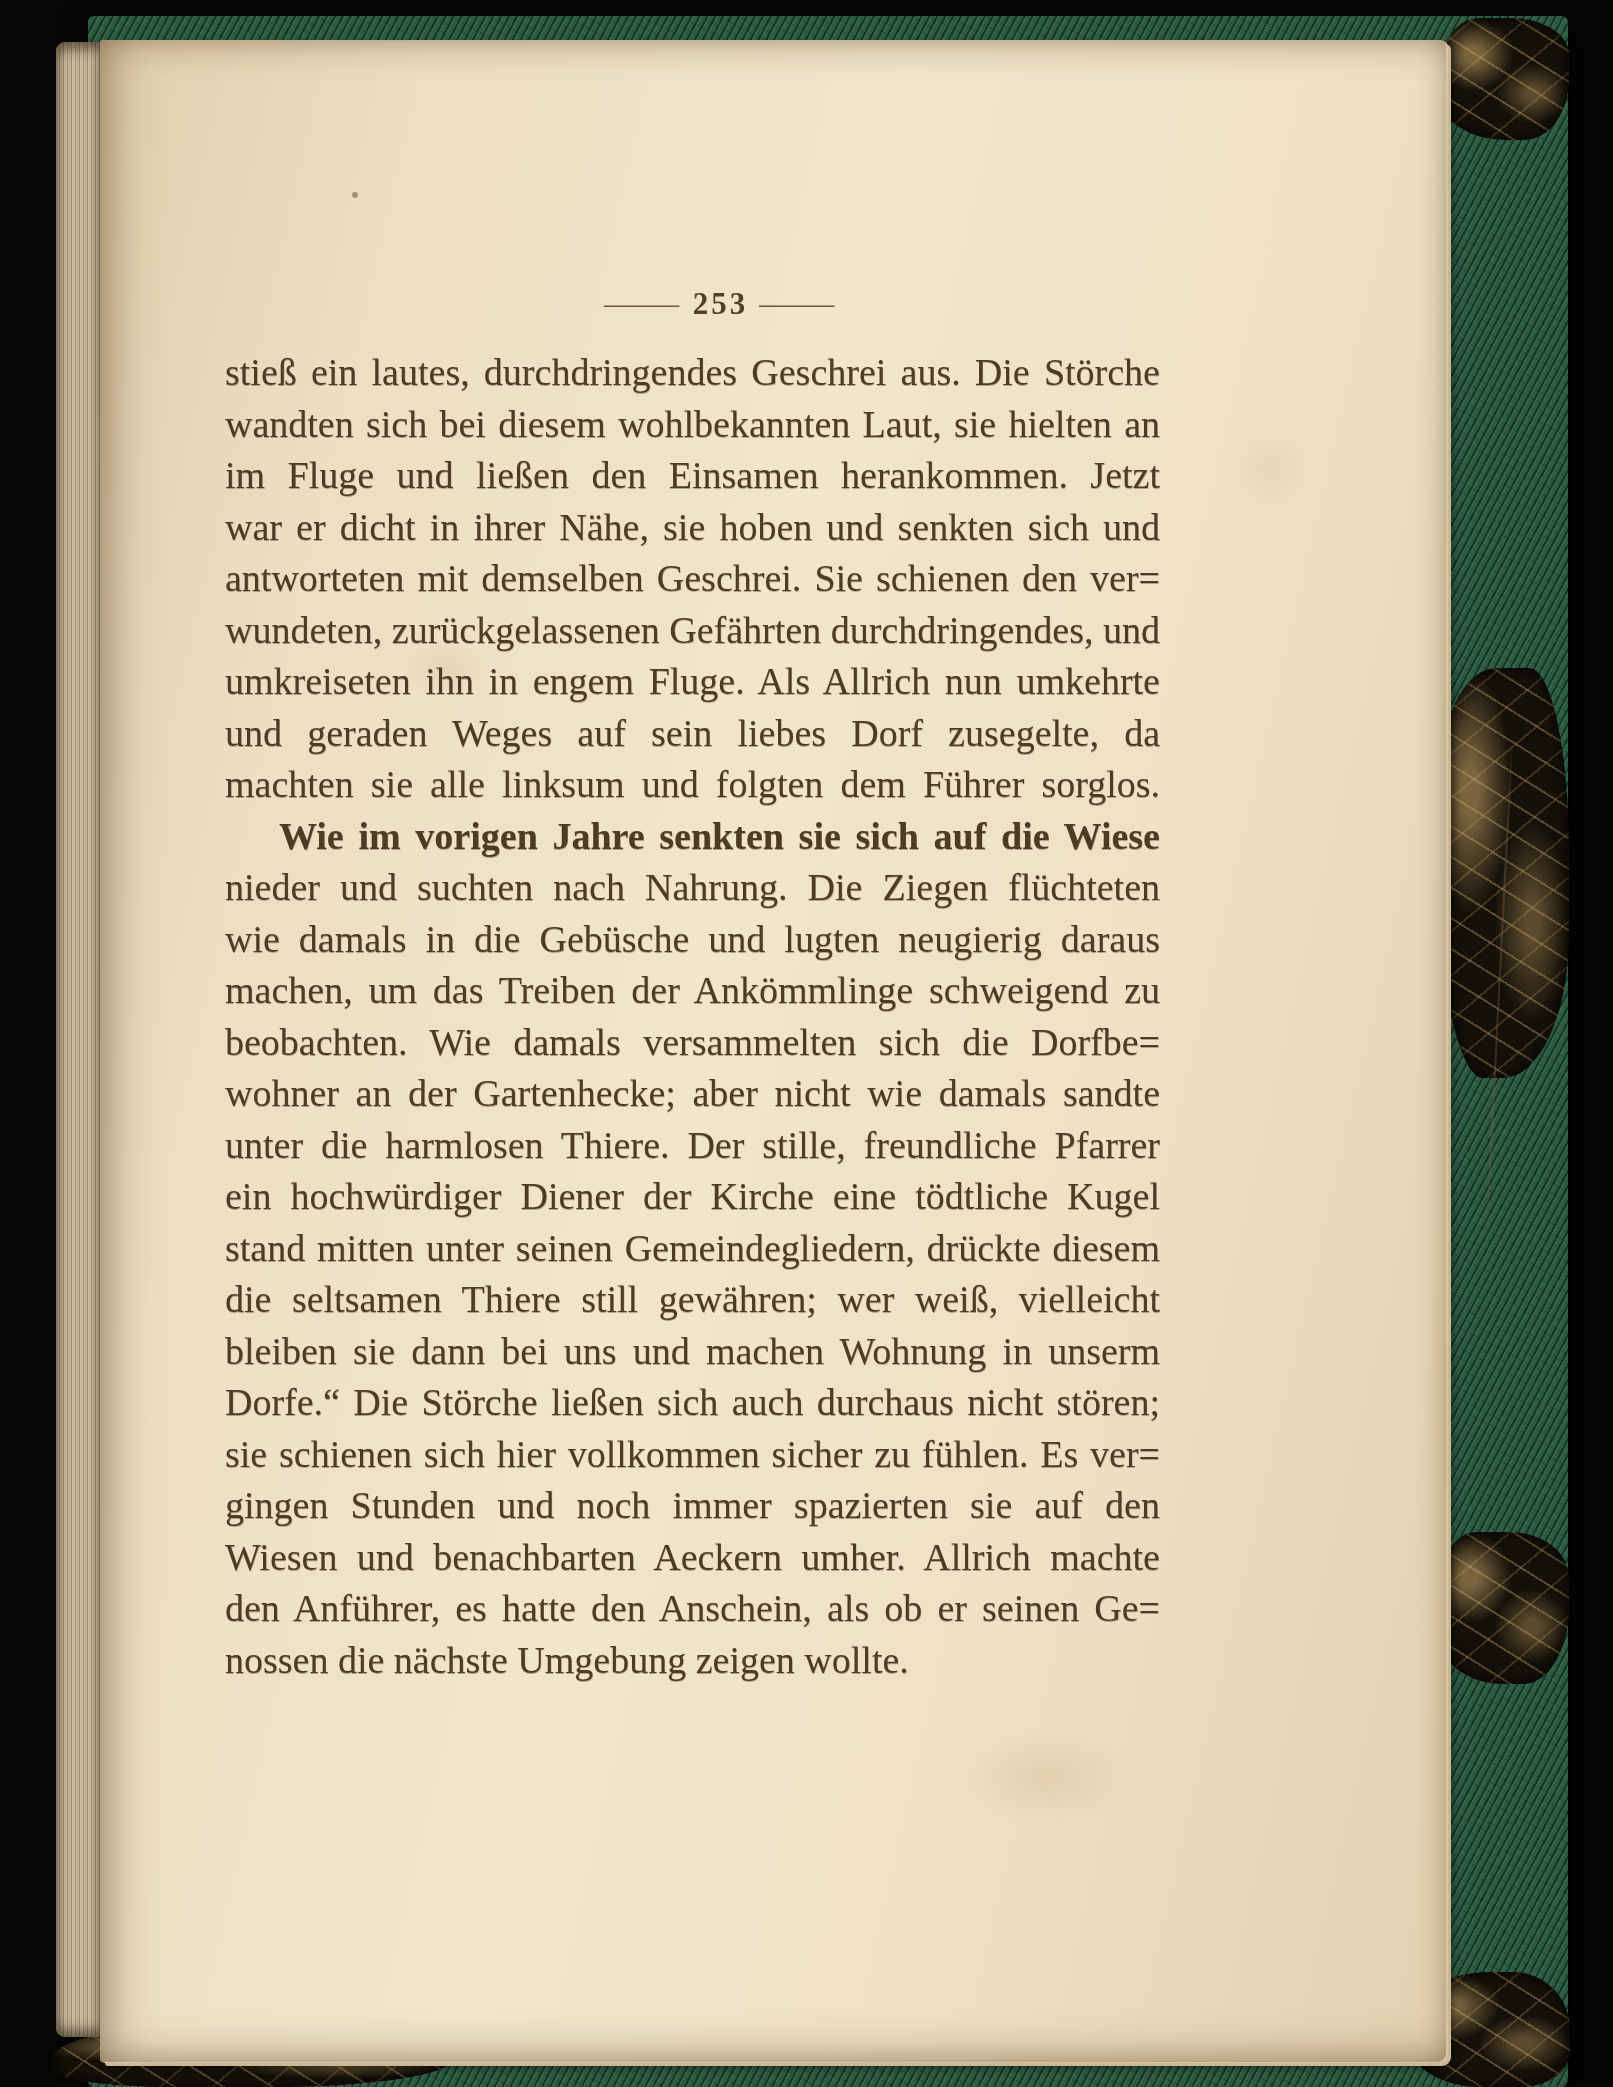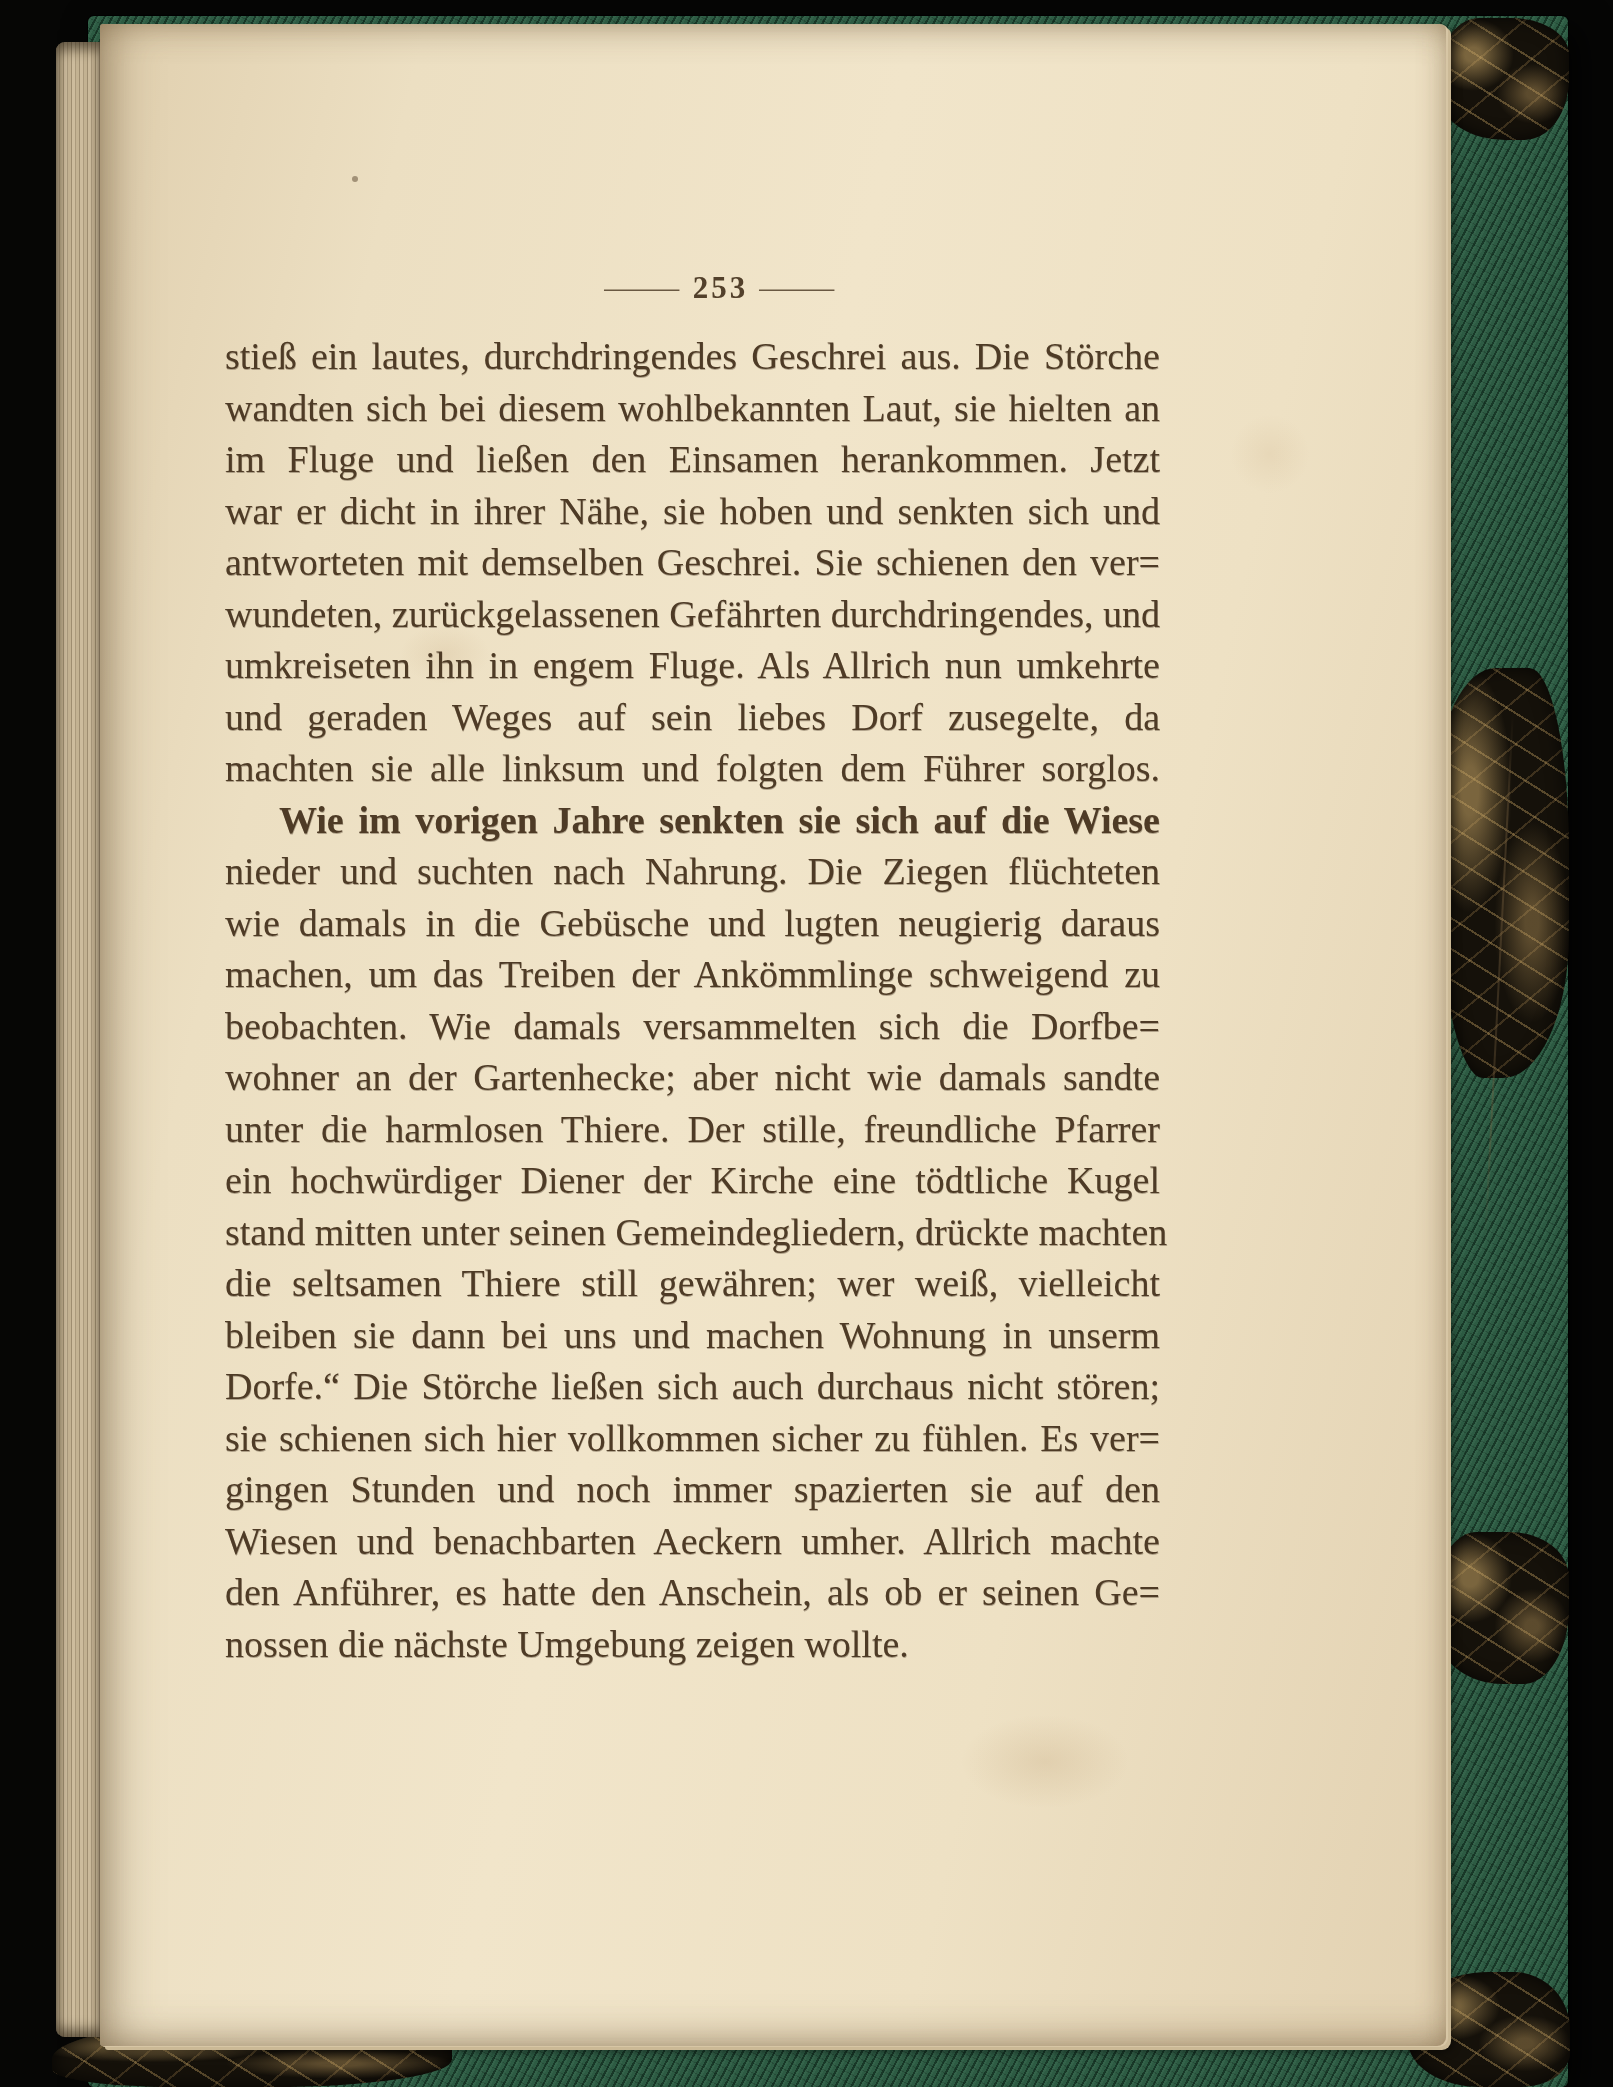--- a/index.html
+++ b/index.html
@@ -35,21 +35,21 @@
   .m-e{left:52px;top:2026px;width:400px;height:61px;border-radius:35% 50% 45% 30% / 55% 35% 45% 30%;}
   
   .page-stack{
     position:absolute;left:56px;top:42px;width:46px;height:1995px;
     background:repeating-linear-gradient(90deg,#cdbc9d 0 3px,#ab9a7c 3px 4px,#c3b292 4px 7px,#9e8d70 7px 8px);
     border-radius:9px 0 0 9px;
     box-shadow:inset 0 8px 12px rgba(35,25,12,.55), inset 0 -8px 12px rgba(35,25,12,.55);
   }
   
   .page{
-    position:absolute;left:100px;top:24px;width:1346px;height:2022px;
+    position:absolute;left:100px;top:40px;width:1346px;height:2022px;
     background-color:#ecdfc2;
     background-image:linear-gradient(103deg,#e0cfae 0%,#ecdfc2 18%,#f1e5ca 45%,#eee1c4 70%,#e2d1b1 100%);
     border-radius:3px 6px 9px 3px;
     box-shadow:2px 1px 0 #d7c6a5, 5px 4px 0 #cbb996, 7px 6px 8px rgba(0,0,0,.45);
   }
   .page::before{
     content:"";position:absolute;inset:0;pointer-events:none;border-radius:inherit;
     box-shadow:
       inset 28px 0 50px -20px rgba(96,74,44,.5),
       inset -14px 0 30px -16px rgba(120,95,60,.38),
@@ -123,21 +123,21 @@
         <div class="line">und geraden Weges auf sein liebes Dorf zusegelte, da</div>
         <div class="line">machten sie alle linksum und folgten dem Führer sorglos.</div>
         <div class="line indent">Wie im vorigen Jahre senkten sie sich auf die Wiese</div>
         <div class="line">nieder und suchten nach Nahrung. Die Ziegen flüchteten</div>
         <div class="line">wie damals in die Gebüsche und lugten neugierig daraus</div>
         <div class="line">machen, um das Treiben der Ankömmlinge schweigend zu</div>
         <div class="line">beobachten. Wie damals versammelten sich die Dorfbe=</div>
         <div class="line">wohner an der Gartenhecke; aber nicht wie damals sandte</div>
         <div class="line">unter die harmlosen Thiere. Der stille, freundliche Pfarrer</div>
         <div class="line">ein hochwürdiger Diener der Kirche eine tödtliche Kugel</div>
-        <div class="line">stand mitten unter seinen Gemeindegliedern, drückte machten</div>
+        <div class="line">stand mitten unter seinen Gemeindegliedern, drückte diesem</div>
         <div class="line">die seltsamen Thiere still gewähren; wer weiß, vielleicht</div>
         <div class="line">bleiben sie dann bei uns und machen Wohnung in unserm</div>
         <div class="line">Dorfe.“ Die Störche ließen sich auch durchaus nicht stören;</div>
         <div class="line">sie schienen sich hier vollkommen sicher zu fühlen. Es ver=</div>
         <div class="line">gingen Stunden und noch immer spazierten sie auf den</div>
         <div class="line">Wiesen und benachbarten Aeckern umher. Allrich machte</div>
         <div class="line">den Anführer, es hatte den Anschein, als ob er seinen Ge=</div>
         <div class="line endline">nossen die nächste Umgebung zeigen wollte.</div>
       </div>
     </div>

